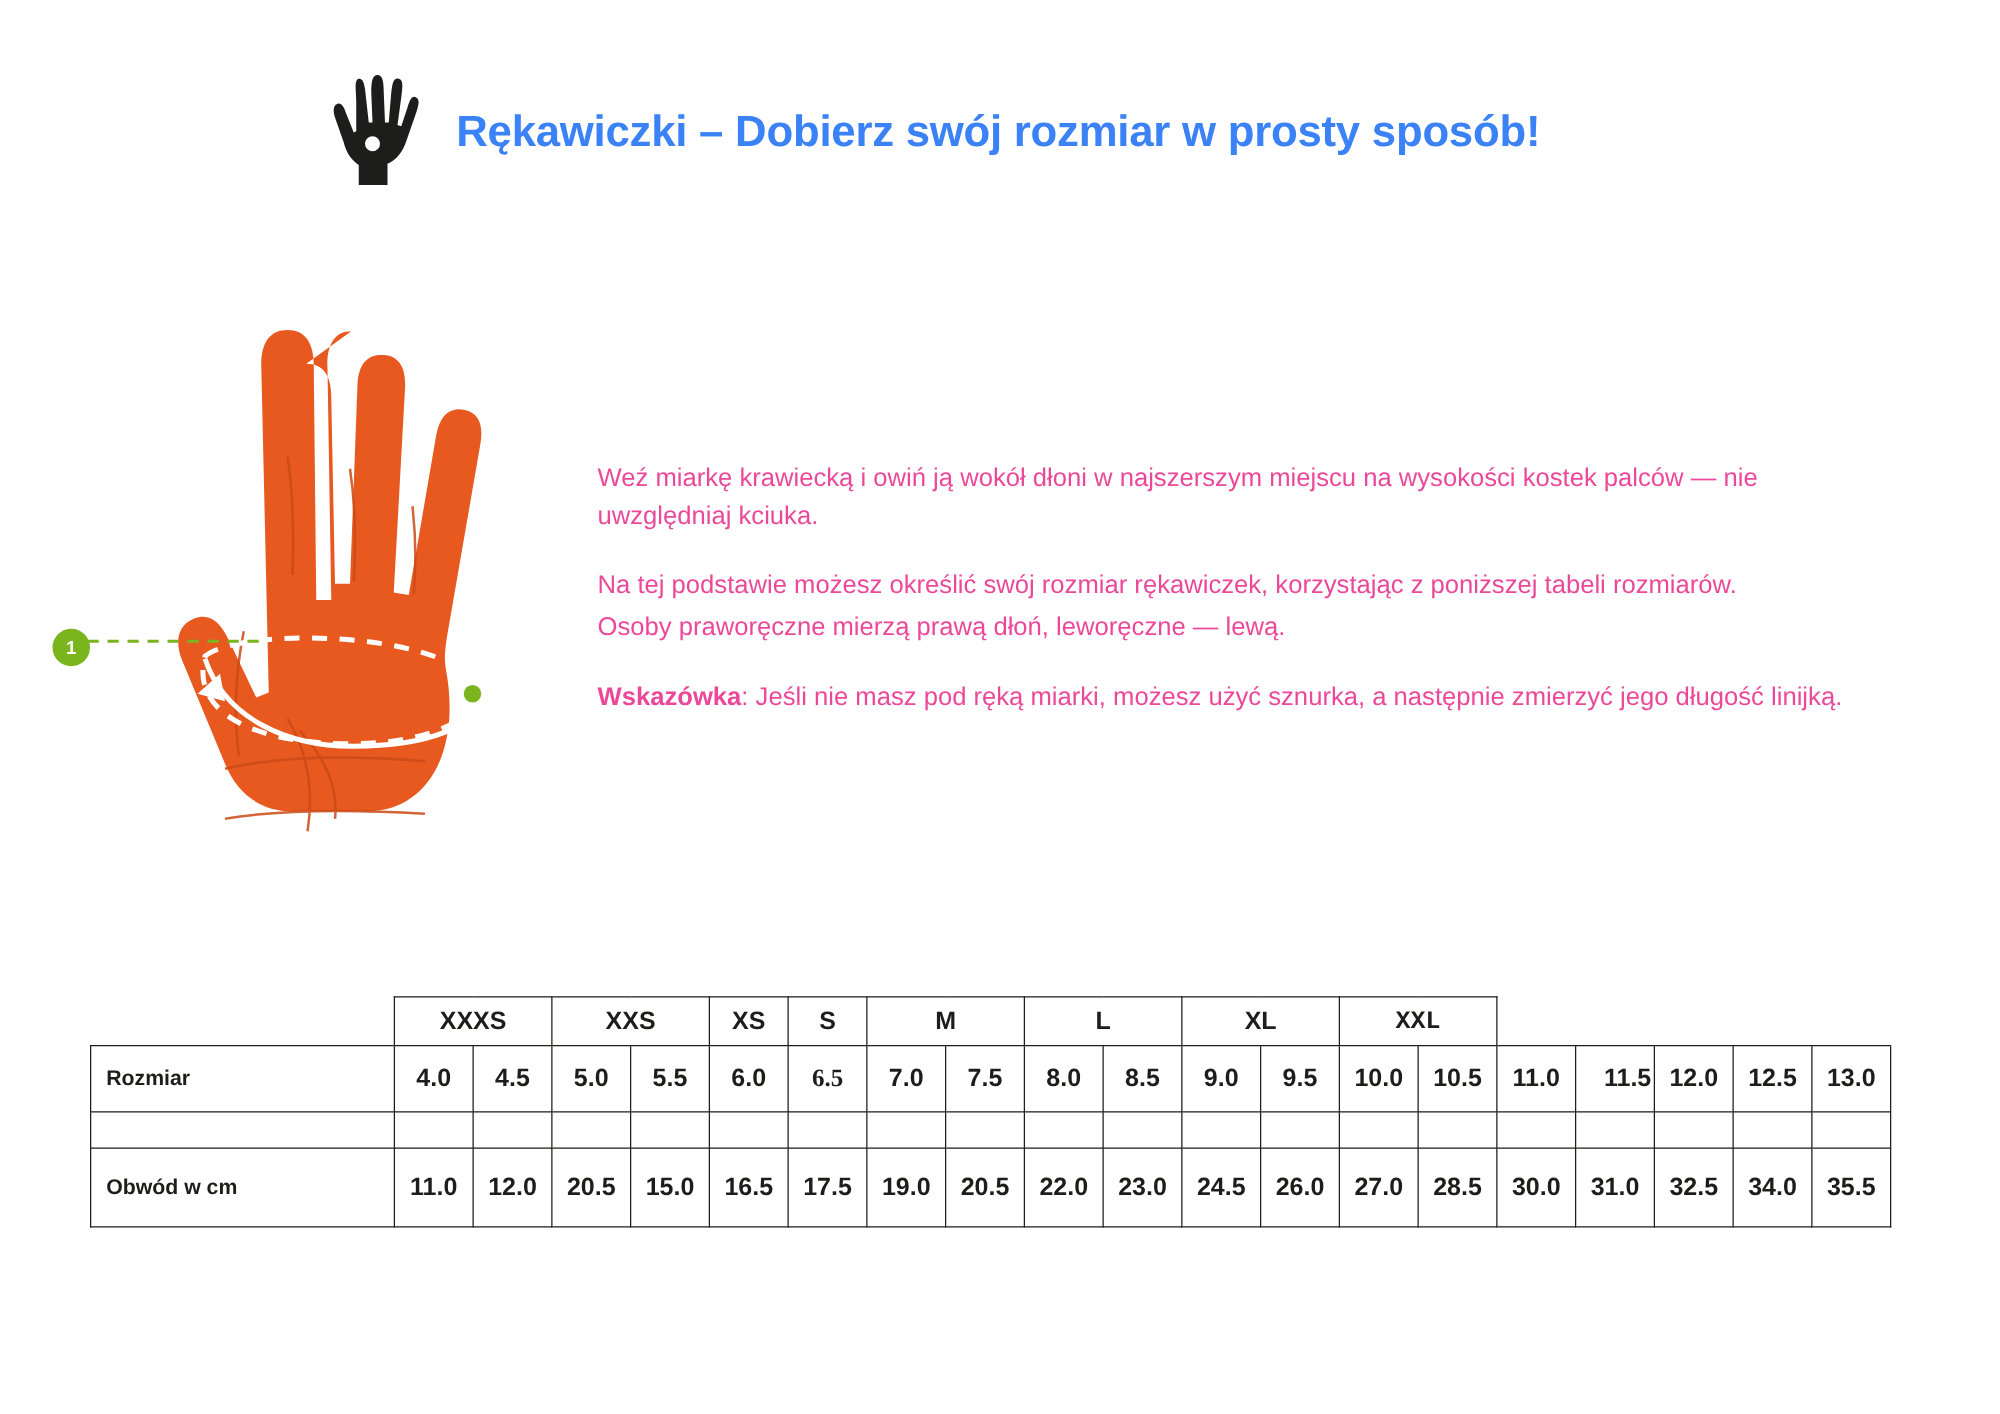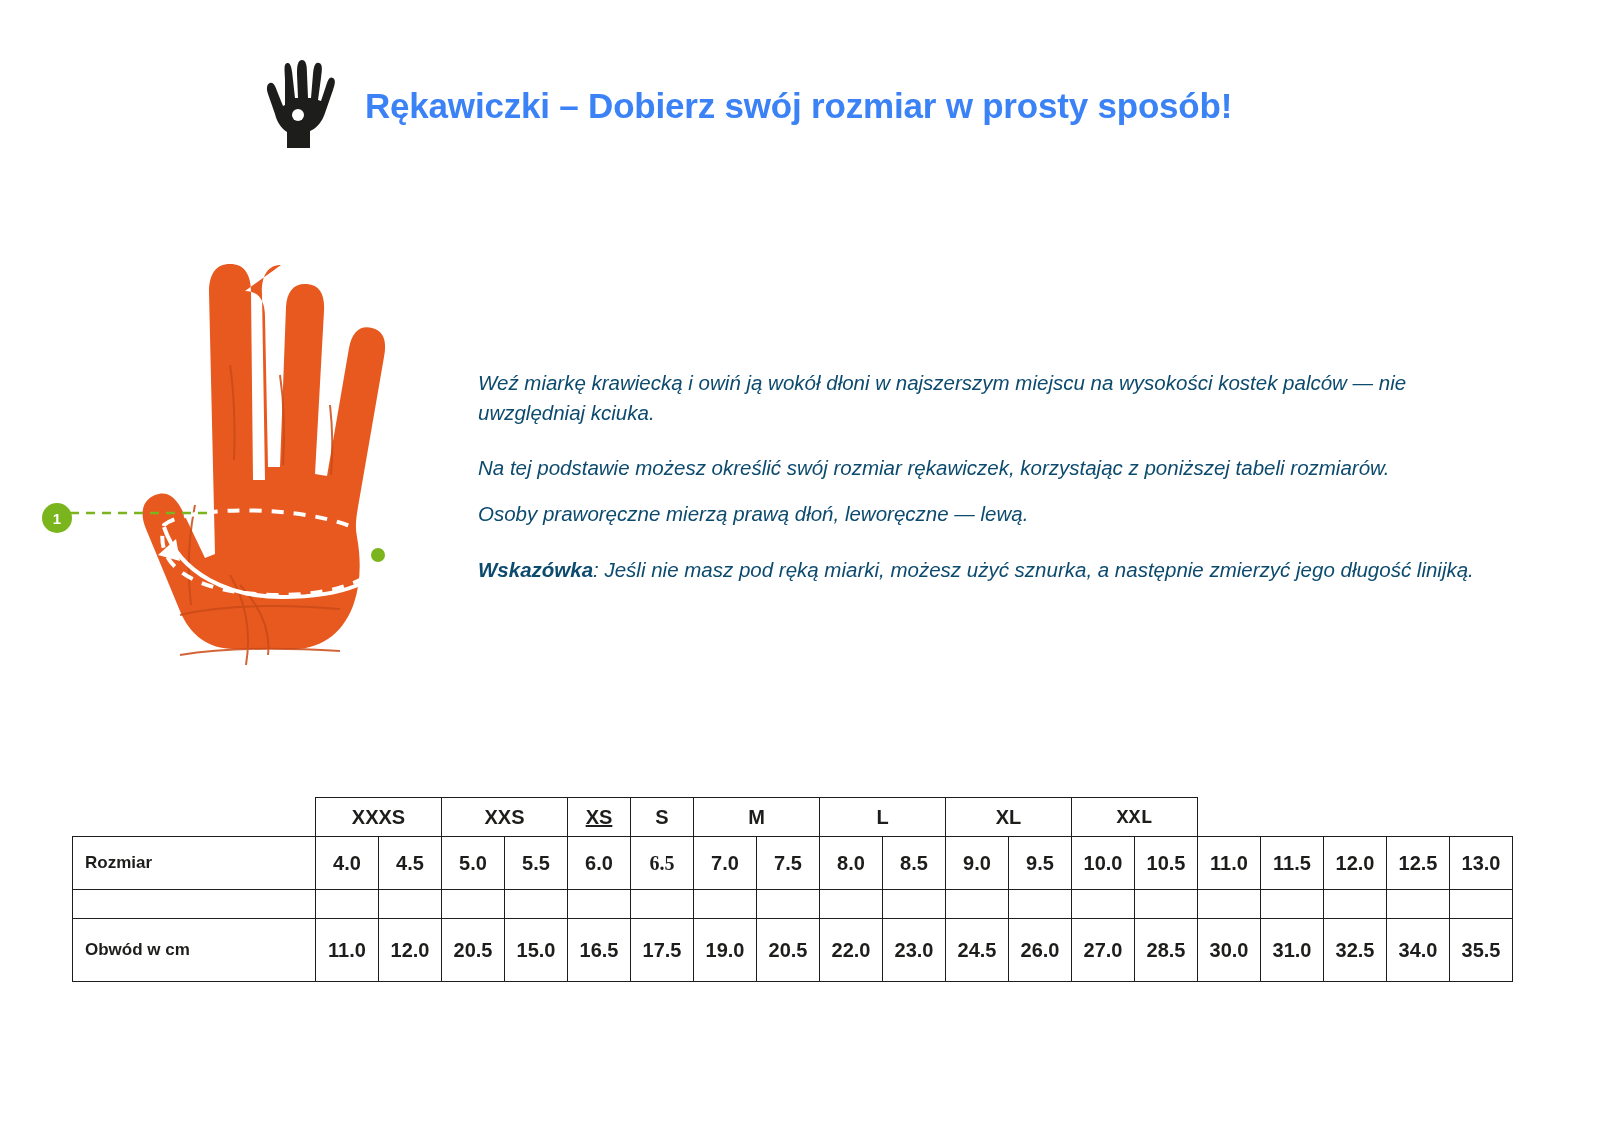--- a/index.html
+++ b/index.html
@@ -63,31 +63,30 @@
   }
 
   
   .textblock {
     position: absolute;
     left: 478px;
     top: 368px;
     width: 1000px;
     font-size: 20.5px;
     line-height: 1.45;
-    color: #0c4a6e;
-    font-style: italic;
+    color: #ec4899;
   }
   .textblock p {
     margin: 0 0 26px 0;
   }
   .textblock p:last-child {
     margin-bottom: 0;
   }
   .textblock .tight {
-    margin-bottom: 16px;
+    margin-bottom: 4px;
   }
   .textblock b {
     font-weight: bold;
   }
 
   
   .table-wrap {
     position: absolute;
     left: 72px;
     top: 797px;
@@ -202,21 +201,21 @@
   <p><b>Wskazówka</b><span>: Jeśli nie masz pod ręką miarki, możesz użyć sznurka, a następnie zmierzyć jego długość linijką.</span></p>
 </div>
 
 <div class="table-wrap">
   <table class="size-table">
     <tbody id="table-body">
         <tr>
           <td class="rowlabel empty-head">&nbsp;</td>
           <td class="cat" colspan="2" style="width: 116px;">XXXS</td>
           <td class="cat" colspan="2" style="width: 116px;">XXS</td>
-          <td class="cat" colspan="1" style="width: 58px; text-decoration: underline;">XS</td>
+          <td class="cat" colspan="1" style="width: 58px;">XS</td>
           <td class="cat" colspan="1" style="width: 58px;">S</td>
           <td class="cat" colspan="2" style="width: 116px;">M</td>
           <td class="cat" colspan="2" style="width: 116px;">L</td>
           <td class="cat" colspan="2" style="width: 116px;">XL</td>
           <td class="cat" colspan="2" style="width: 116px; font-family: Liberation Mono, monospace;">XXL</td>
           <td class="cat" colspan="5" style="width: 290px; border-top: none; border-right: none;"></td>
         </tr>
         <tr>
           <td class="rowlabel val">Rozmiar</td>
           <td class="val" style="width: 58px;">4.0</td>
@@ -227,21 +226,21 @@
           <td class="val" style="width: 58px; font-family: Liberation Serif, serif;">6.5</td>
           <td class="val" style="width: 58px;">7.0</td>
           <td class="val" style="width: 58px;">7.5</td>
           <td class="val" style="width: 58px; text-align: center;">8.0</td>
           <td class="val" style="width: 58px;">8.5</td>
           <td class="val" style="width: 58px;">9.0</td>
           <td class="val" style="width: 58px;">9.5</td>
           <td class="val" style="width: 58px;">10.0</td>
           <td class="val" style="width: 58px;">10.5</td>
           <td class="val" style="width: 58px;">11.0</td>
-          <td class="val" style="width: 58px;">11.5</td>
+          <td class="val" style="width: 58px; text-align: right;">11.5</td>
           <td class="val" style="width: 58px;">12.0</td>
           <td class="val" style="width: 58px;">12.5</td>
           <td class="val" style="width: 58px;">13.0</td>
         </tr>
         <tr>
           <td class="rowlabel spacer">&nbsp;</td>
           <td class="spacer">&nbsp;</td>
           <td class="spacer">&nbsp;</td>
           <td class="spacer">&nbsp;</td>
           <td class="spacer">&nbsp;</td>

